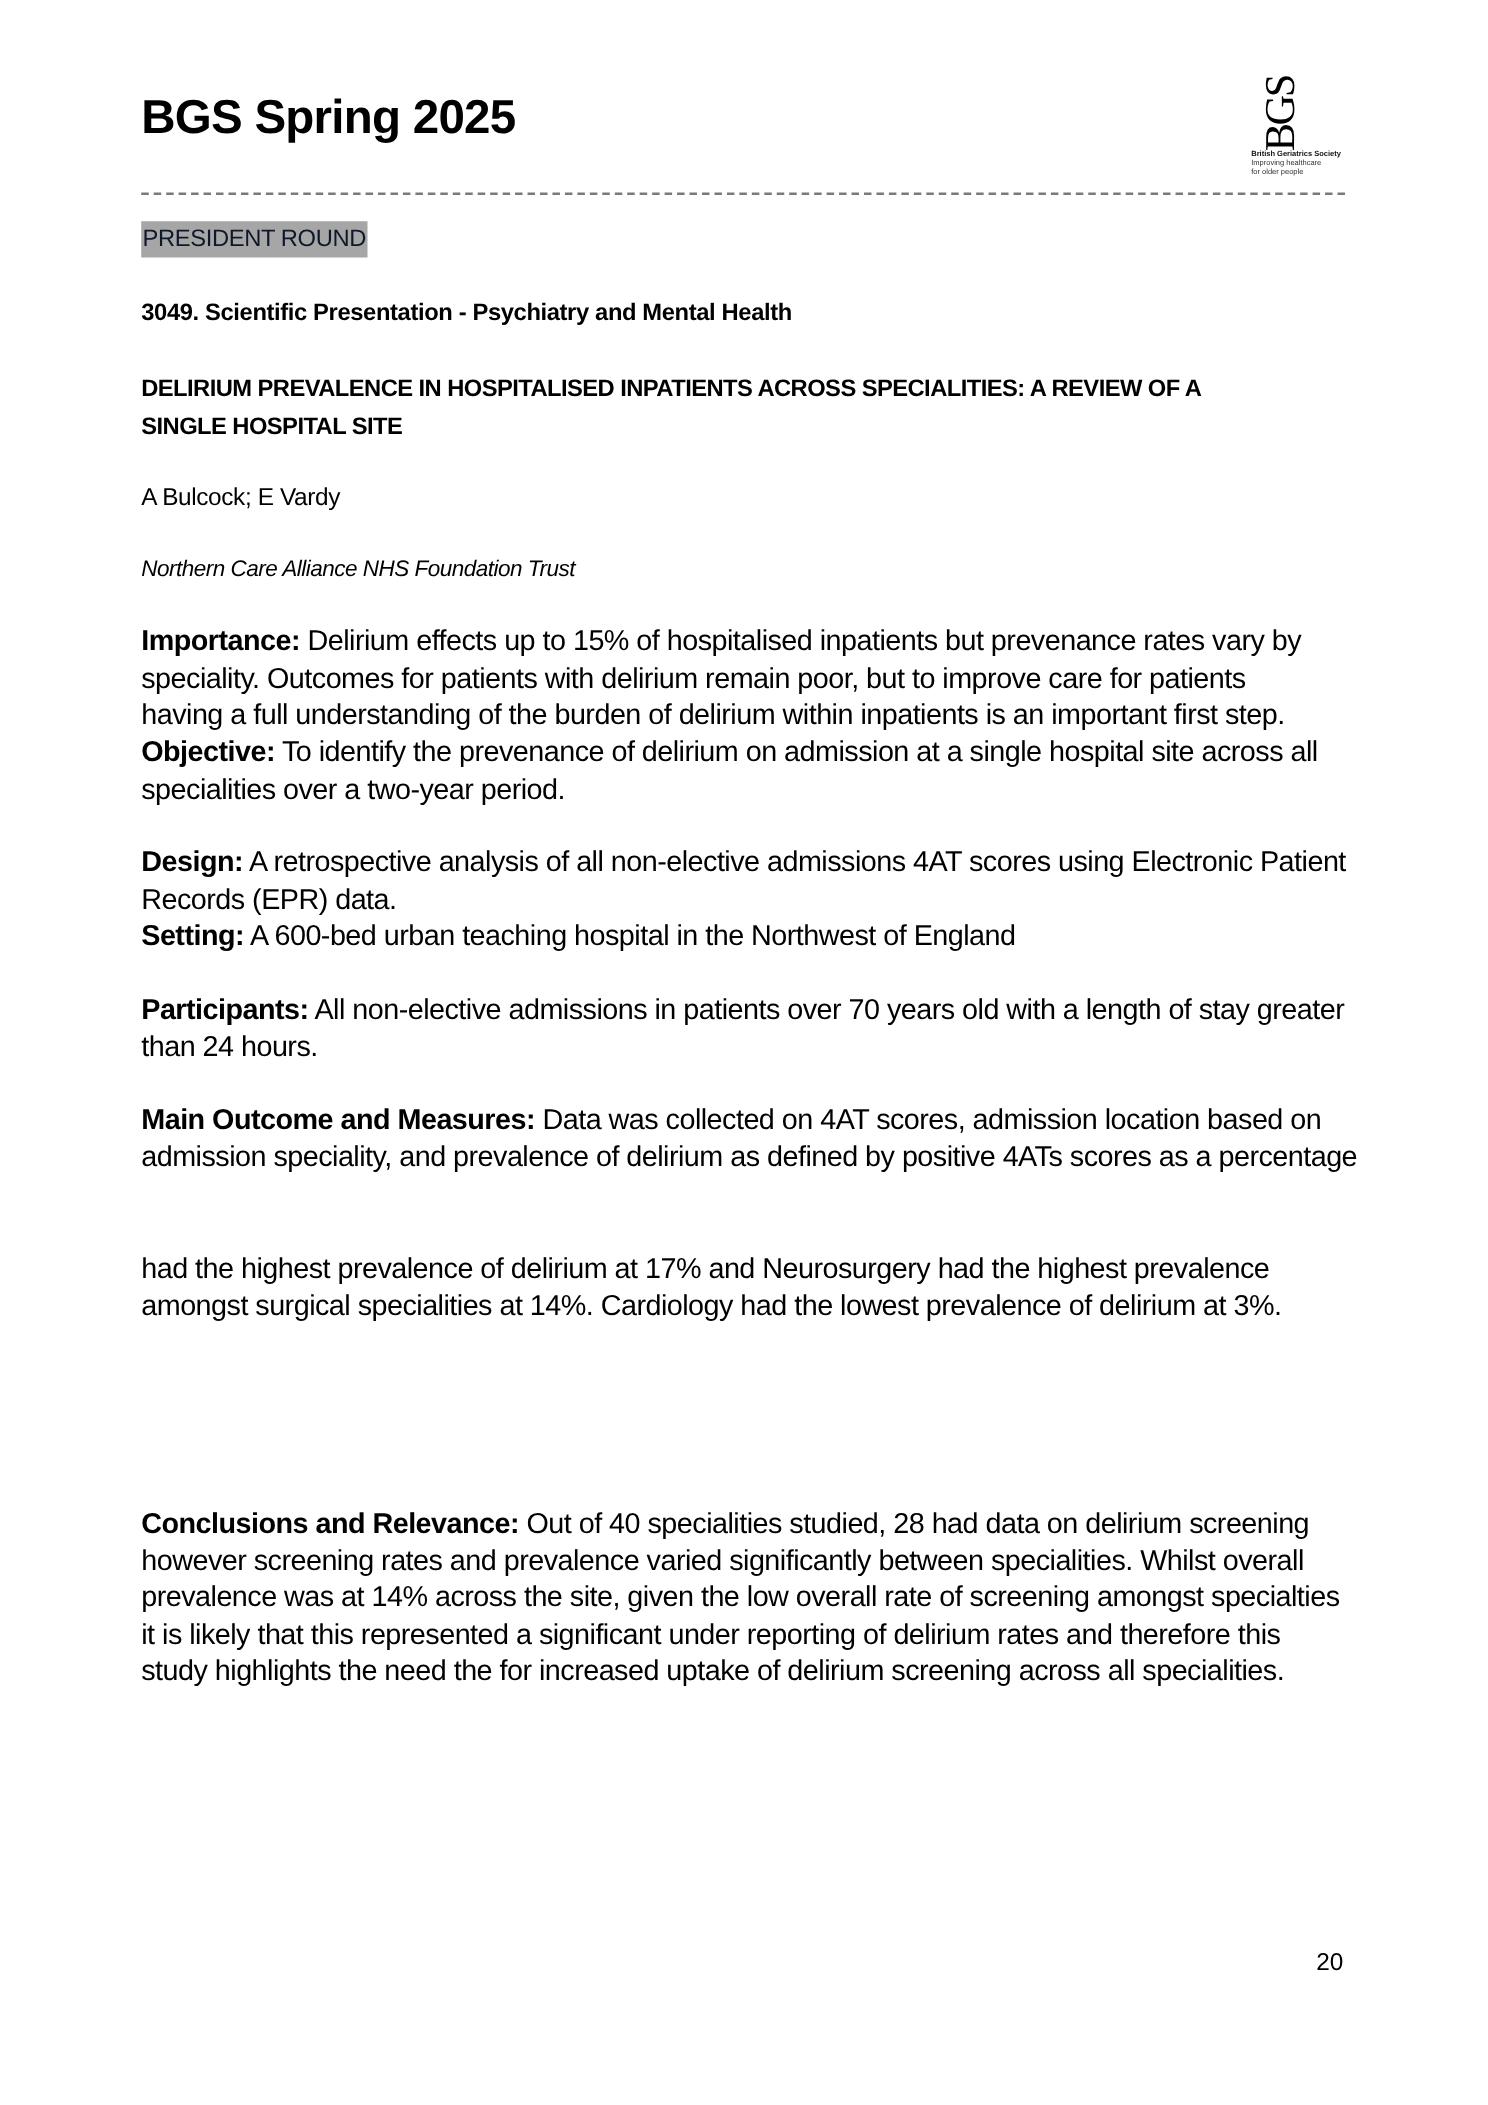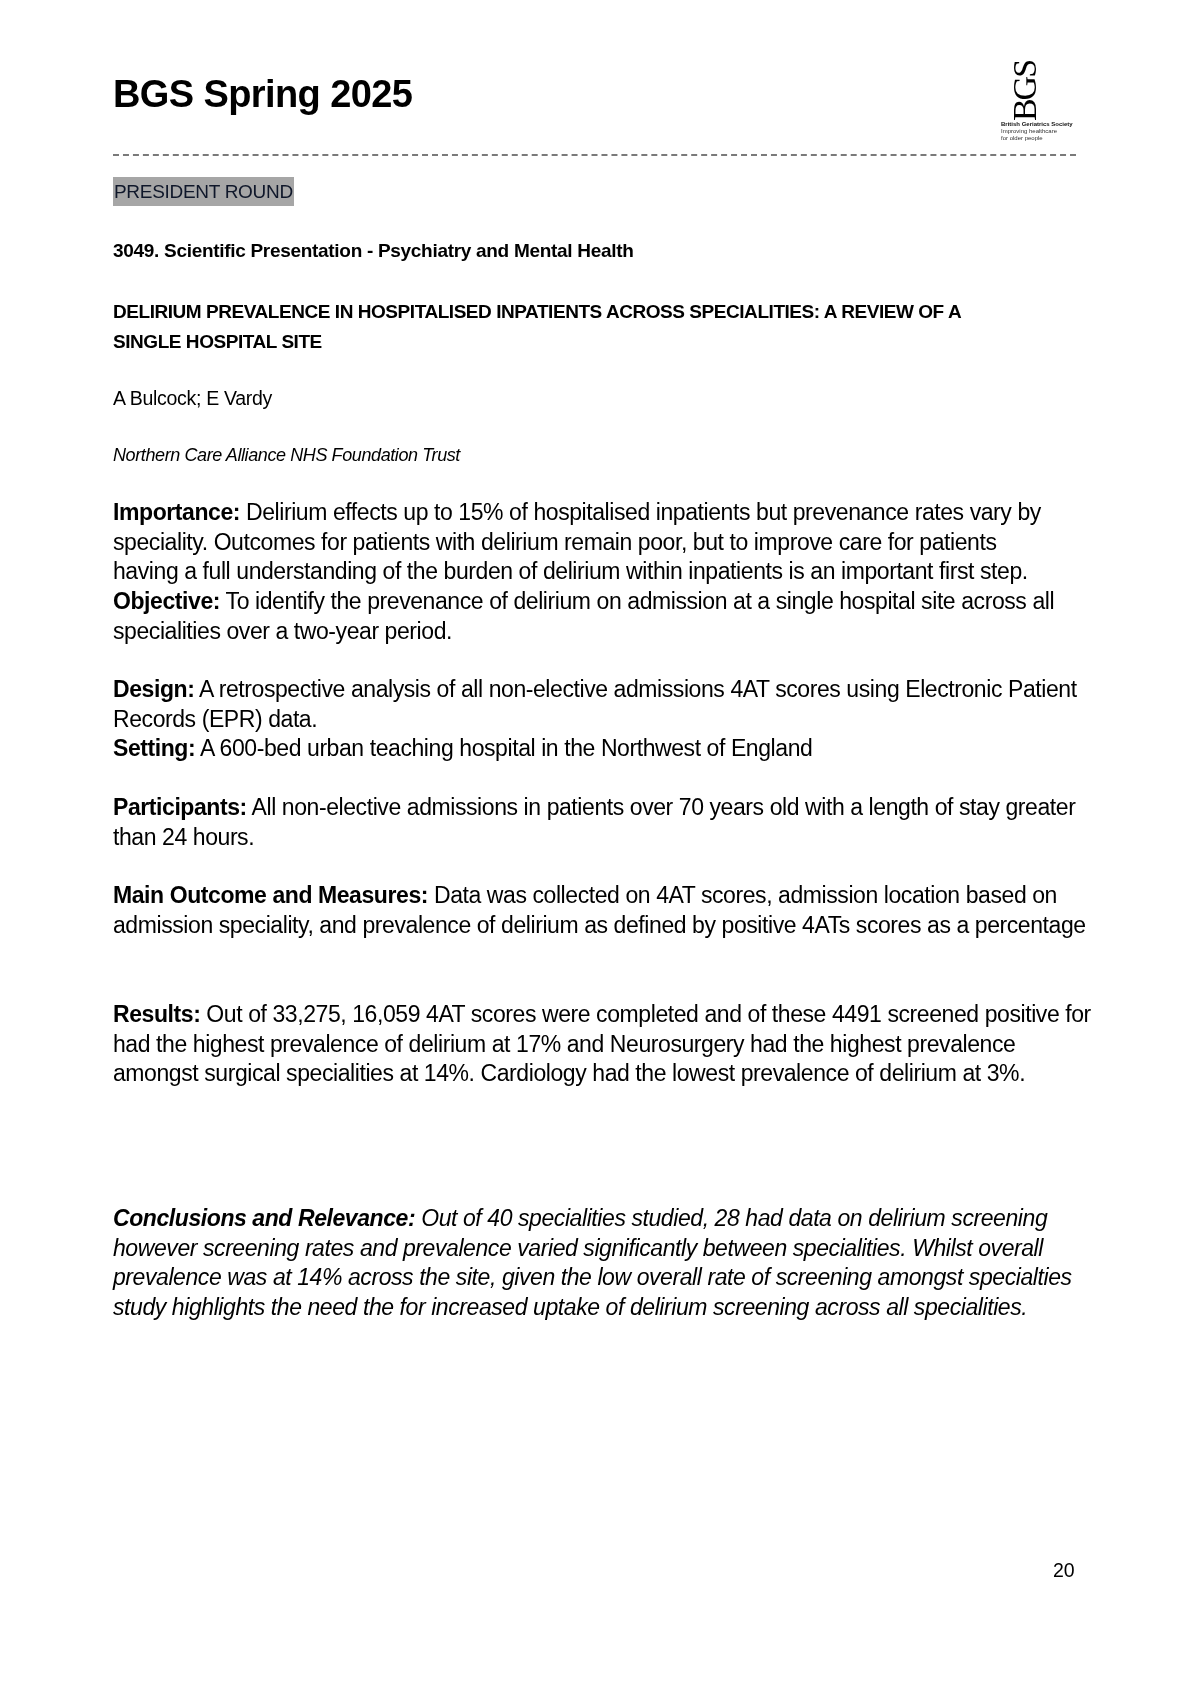--- a/index.html
+++ b/index.html
@@ -185,25 +185,25 @@
     </div>
     <div class="section" style="top: 793px;">
       <span class="line"><span class="label">Participants:</span><span style="white-space: pre;"> All non-elective admissions in patients over 70 years old with a length of stay greater</span></span>
       <span class="line"><span style="white-space: pre;">than 24 hours.</span></span>
     </div>
     <div class="section" style="top: 881px;">
       <span class="line"><span class="label">Main Outcome and Measures:</span><span style="white-space: pre;"> Data was collected on 4AT scores, admission location based on</span></span>
       <span class="line"><span style="white-space: pre;">admission speciality, and prevalence of delirium as defined by positive 4ATs scores as a percentage</span></span>
     </div>
     <div class="section" style="top: 1000px;">
-      <span class="line"><span class="label">Results:</span><span style="white-space: pre;"> Out of 33,275, 16,059 4AT scores were completed and of these 4491 screened positive for</span></span>
       <span class="line"><span style="white-space: pre;">had the highest prevalence of delirium at 17% and Neurosurgery had the highest prevalence</span></span>
       <span class="line"><span style="white-space: pre;">amongst surgical specialities at 14%. Cardiology had the lowest prevalence of delirium at 3%.</span></span>
     </div>
-    <div class="section" style="top: 1204px; font-style: italic;">
+    <div class="section" style="top: 1204px;">
       <span class="line"><span class="label">Conclusions and Relevance:</span><span style="white-space: pre;"> Out of 40 specialities studied, 28 had data on delirium screening</span></span>
       <span class="line"><span style="white-space: pre;">however screening rates and prevalence varied significantly between specialities. Whilst overall</span></span>
       <span class="line"><span style="white-space: pre;">prevalence was at 14% across the site, given the low overall rate of screening amongst specialties</span></span>
+      <span class="line"><span style="white-space: pre;">it is likely that this represented a significant under reporting of delirium rates and therefore this</span></span>
       <span class="line"><span style="white-space: pre;">study highlights the need the for increased uptake of delirium screening across all specialities.</span></span>
     </div>
   </div>
 
 <div class="page-number">20</div>
 
 </body></html>

